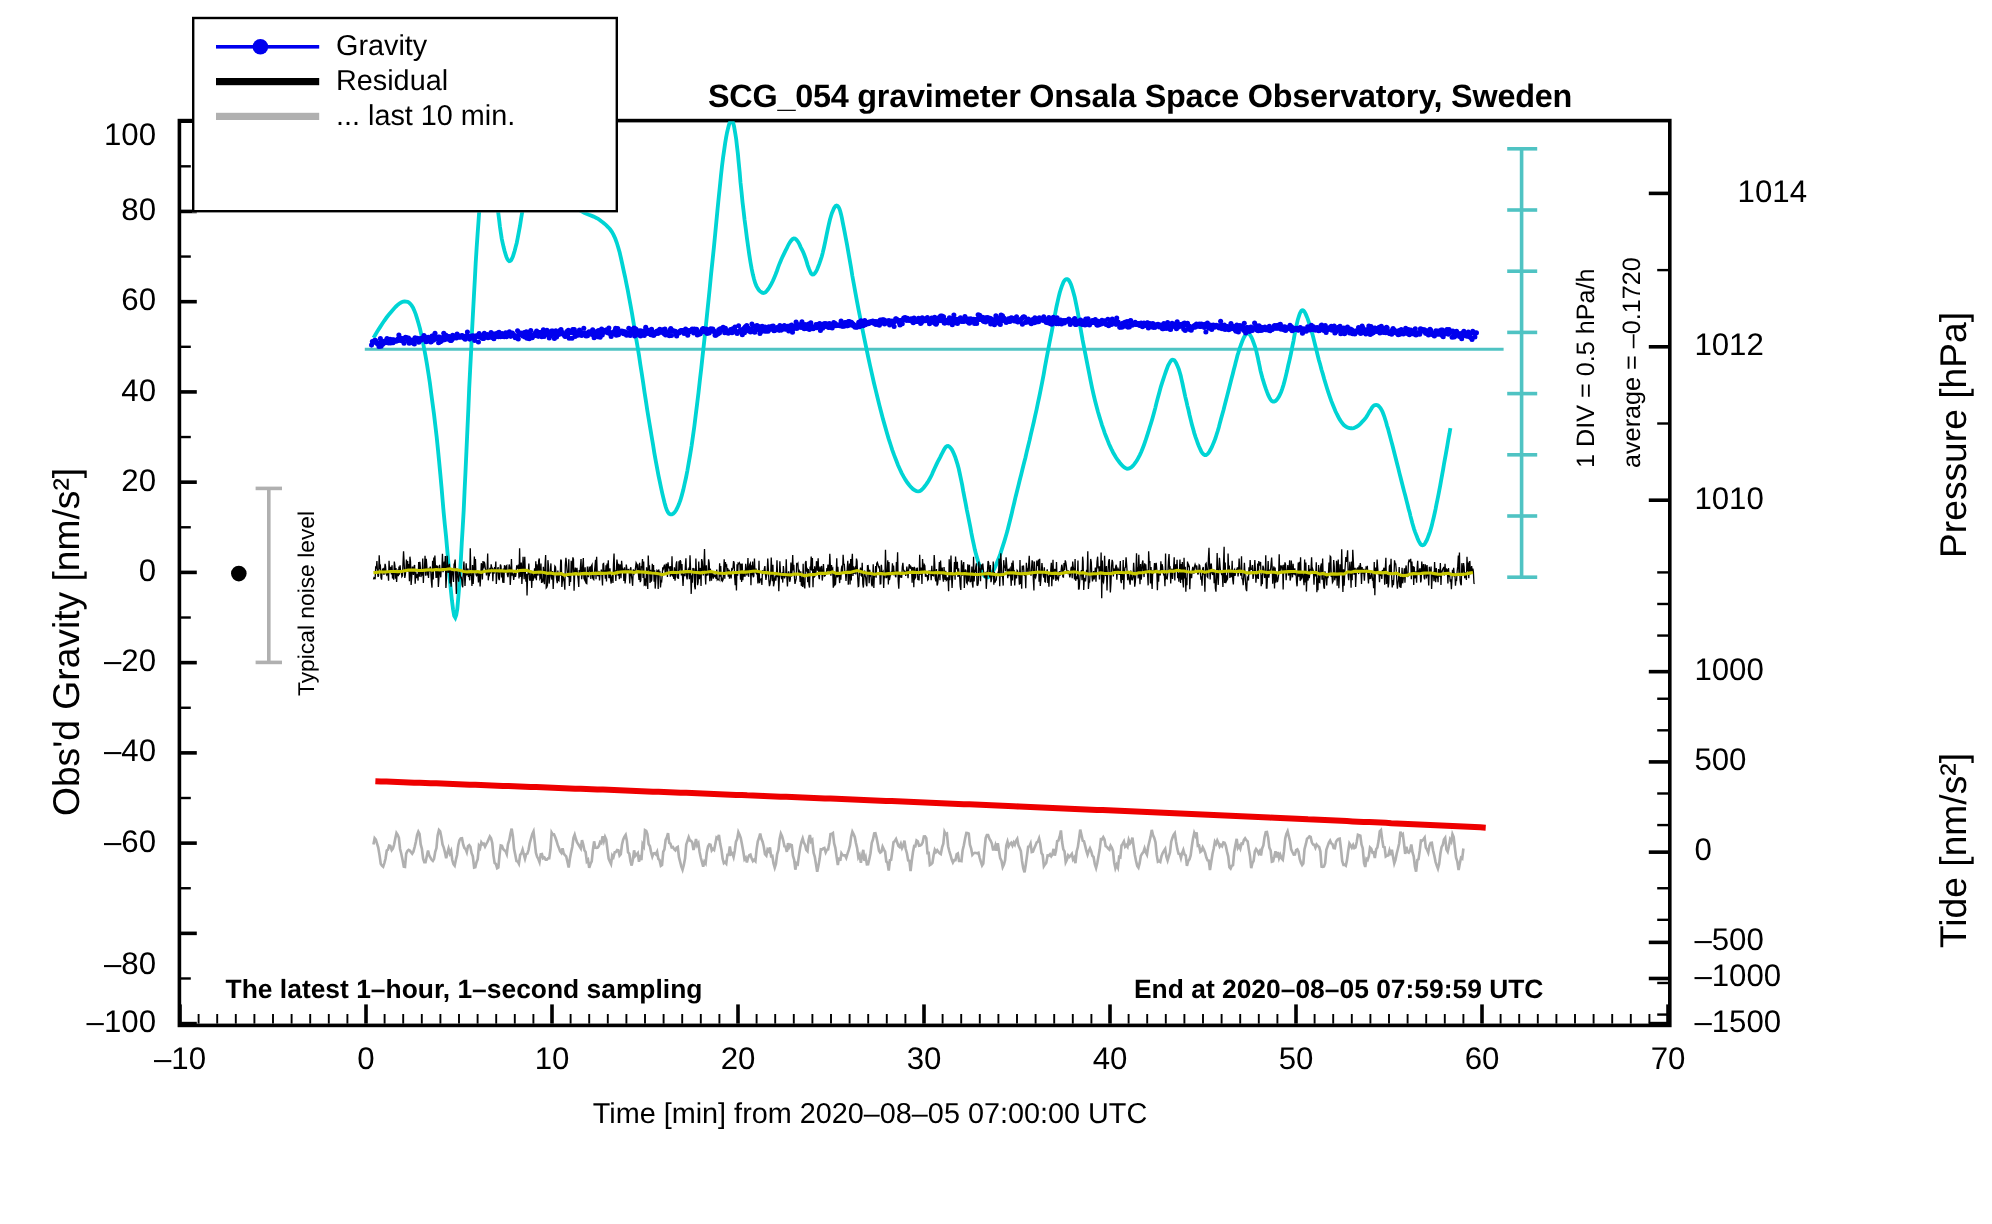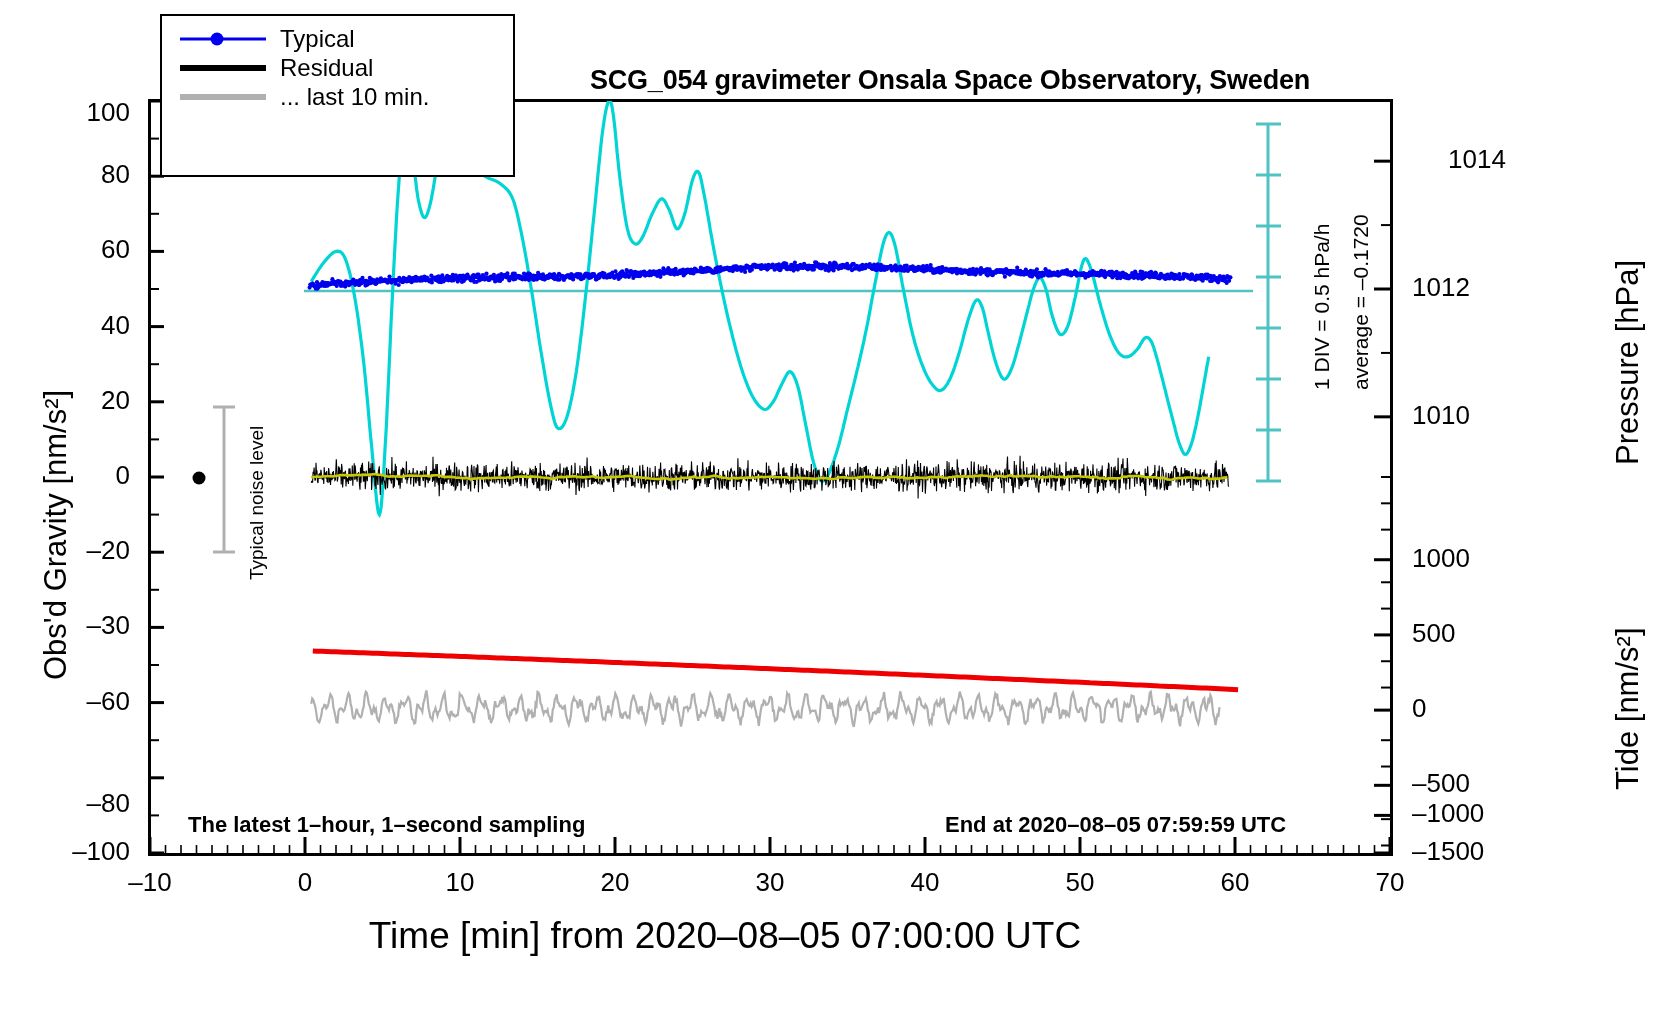--- a/index.html
+++ b/index.html
@@ -7,21 +7,21 @@
        font-family:"Liberation Sans",sans-serif;color:#000;}
   .abs{position:absolute;}
   svg{display:block;}
   .ttl{position:absolute;left:520px;top:50px;width:860px;text-align:center;
        font-size:27px;font-weight:bold;letter-spacing:-.2px;margin-top:15px;}
   .axlabel-left{position:absolute;transform:rotate(-90deg);transform-origin:0 0;
        font-size:31px;white-space:nowrap;}
   .axlabel-right{position:absolute;transform:rotate(-90deg);transform-origin:0 0;
        font-size:31px;white-space:nowrap;}
   .xlabel{position:absolute;left:0;top:915px;width:1450px;text-align:center;
-       font-size:37px;}
+       font-size:24px;}
   .ytick{position:absolute;text-align:right;font-size:26px;width:120px;}
   .y2tick{position:absolute;text-align:left;font-size:26px;width:140px;}
   .xtick{position:absolute;text-align:center;font-size:26px;width:120px;}
   .foot{position:absolute;font-size:22px;font-weight:bold;}
   .legend{position:absolute;left:160px;top:14px;width:355px;height:163px;
        border:2px solid #000;background:#fff;z-index:40;box-sizing:border-box;
        padding:8px 0 0 0;}
   .leg-row{display:flex;align-items:center;height:29px;margin:0 0 0 18px;}
   .leg-key{width:86px;height:16px;position:relative;}
   .leg-line{position:absolute;left:0;top:50%;width:86px;height:3px;
@@ -1727,21 +1727,21 @@
 <div class="foot" style="left:188px;top:812px;">The latest 1–hour, 1–second sampling</div>
 <div class="foot" style="left:945px;top:812px;">End at 2020–08–05 07:59:59 UTC</div>
 
 <div class="legend">
   <div id="legend-rows">
       <div class="leg-row">
         <div class="leg-key">
           <div class="leg-line" style="background: rgb(0, 0, 238);"></div>
           <div class="leg-dot" style="background: rgb(0, 0, 238);"></div>
         </div>
-        <div class="leg-txt">Typical</div>
+        <div class="leg-txt">Gravity</div>
       </div>
       <div class="leg-row">
         <div class="leg-key">
           <div class="leg-line thick" style="background: rgb(0, 0, 0);"></div>
         </div>
         <div class="leg-txt">Residual</div>
       </div>
       <div class="leg-row">
         <div class="leg-key">
           <div class="leg-line thick" style="background: rgb(176, 176, 176);"></div>
@@ -1752,21 +1752,21 @@
 </div>
 
 <div id="ylabels">
     <div class="ytick" style="left: 10px; top: 84px; margin-top: 13px;">100</div>
     <div class="ytick" style="left: 10px; top: 159.2px;">80</div>
     <div class="ytick" style="left: 10px; top: 234.4px;">60</div>
     <div class="ytick" style="left: 10px; top: 309.6px;">40</div>
     <div class="ytick" style="left: 10px; top: 384.8px;">20</div>
     <div class="ytick" style="left: 10px; top: 460px;">0</div>
     <div class="ytick" style="left: 10px; top: 535.2px;">–20</div>
-    <div class="ytick" style="left: 10px; top: 610.4px;">–30</div>
+    <div class="ytick" style="left: 10px; top: 610.4px;">–40</div>
     <div class="ytick" style="left: 10px; top: 685.6px;">–60</div>
     <div class="ytick" style="left: 10px; top: 740px; margin-top: 48px;">–80</div>
     <div class="ytick" style="left: 10px; top: 836px;">–100</div>
   </div>
 <div id="xlabels">
     <div class="xtick" style="left: 90px; top: 867px;">–10</div>
     <div class="xtick" style="left: 245px; top: 867px;">0</div>
     <div class="xtick" style="left: 400px; top: 867px;">10</div>
     <div class="xtick" style="left: 555px; top: 867px;">20</div>
     <div class="xtick" style="left: 710px; top: 867px;">30</div>

